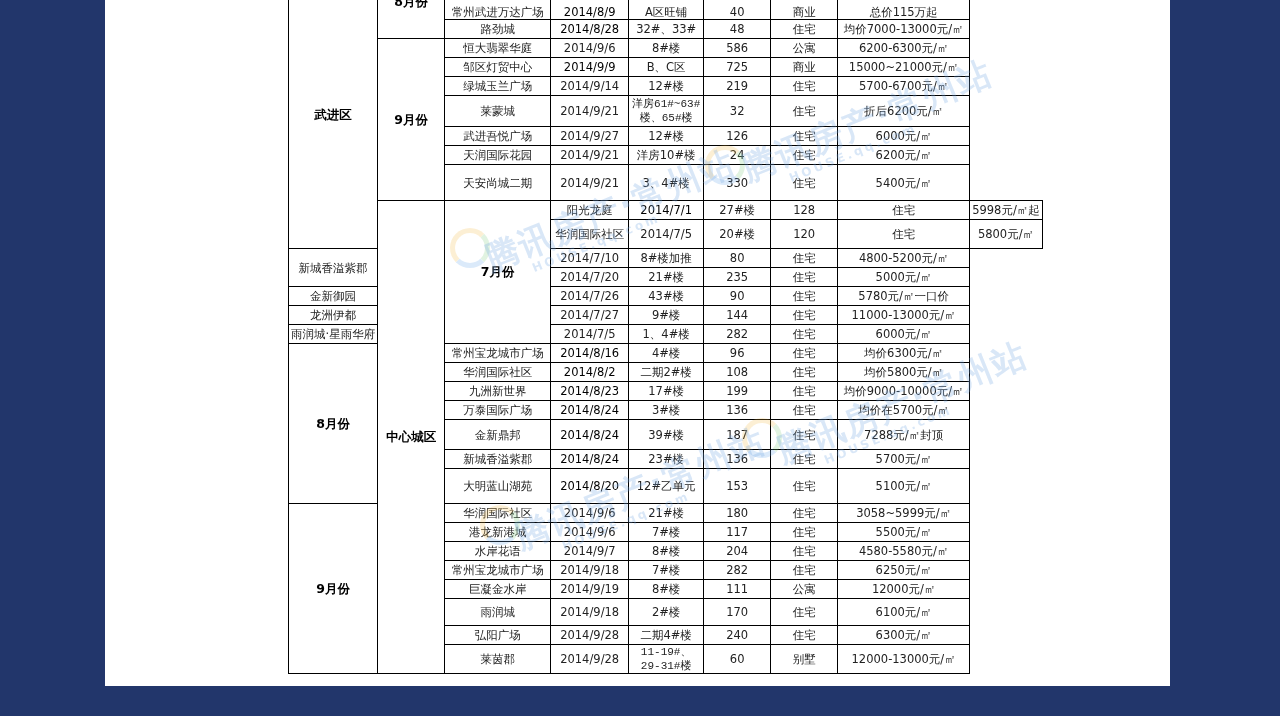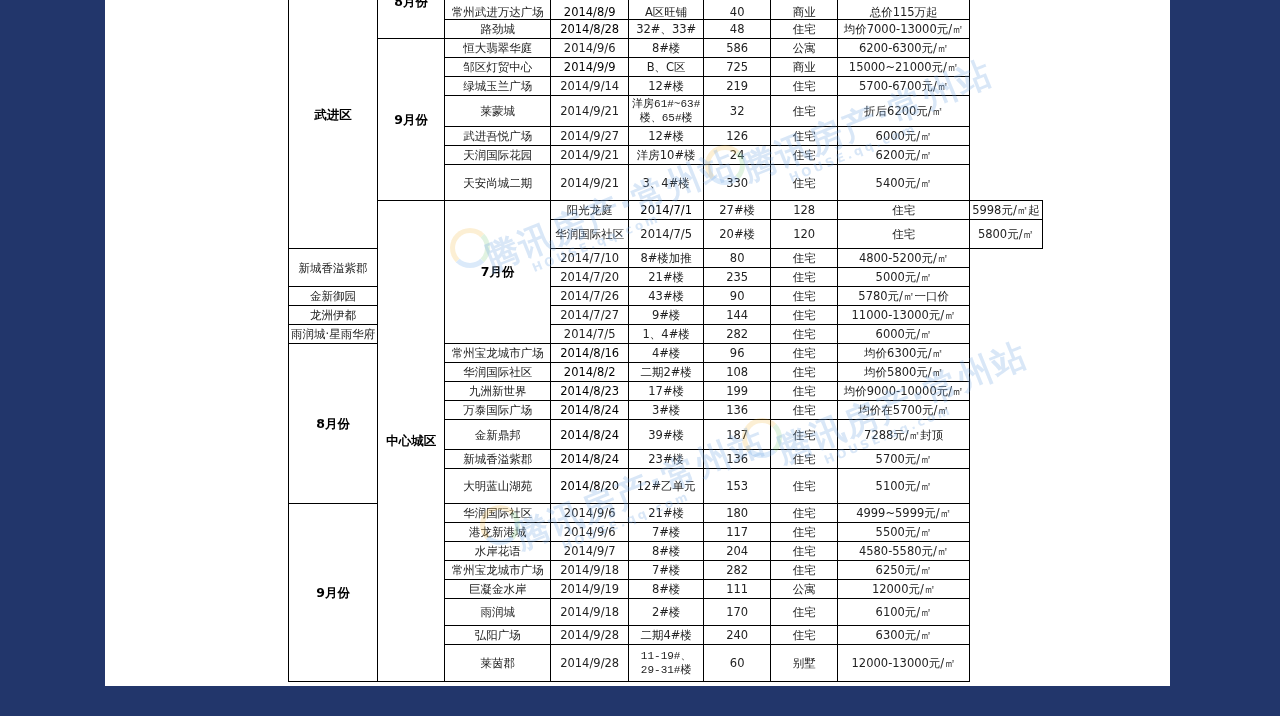--- a/index.html
+++ b/index.html
@@ -260,21 +260,21 @@
       <td>5100元/㎡</td>
     </tr>
 
     <tr style="height:19px">
       <td class="month" rowspan="8">9月份</td>
       <td>华润国际社区</td>
       <td>2014/9/6</td>
       <td>21#楼</td>
       <td>180</td>
       <td>住宅</td>
-      <td>4999~5999元/㎡</td>
+      <td>3058~5999元/㎡</td>
     </tr>
     <tr style="height:19px">
       <td>港龙新港城</td>
       <td>2014/9/6</td>
       <td>7#楼</td>
       <td>117</td>
       <td>住宅</td>
       <td>5500元/㎡</td>
     </tr>
     <tr style="height:19px">
@@ -310,21 +310,21 @@
       <td>6100元/㎡</td>
     </tr>
     <tr style="height:19px">
       <td>弘阳广场</td>
       <td>2014/9/28</td>
       <td>二期4#楼</td>
       <td>240</td>
       <td>住宅</td>
       <td>6300元/㎡</td>
     </tr>
-    <tr style="height:37px">
+    <tr style="height:29px">
       <td>莱茵郡</td>
       <td>2014/9/28</td>
       <td class="wrap">11-19#、29-31#楼</td>
       <td>60</td>
       <td>别墅</td>
       <td>12000-13000元/㎡</td>
     </tr>
   </tbody>
 </table>
 

